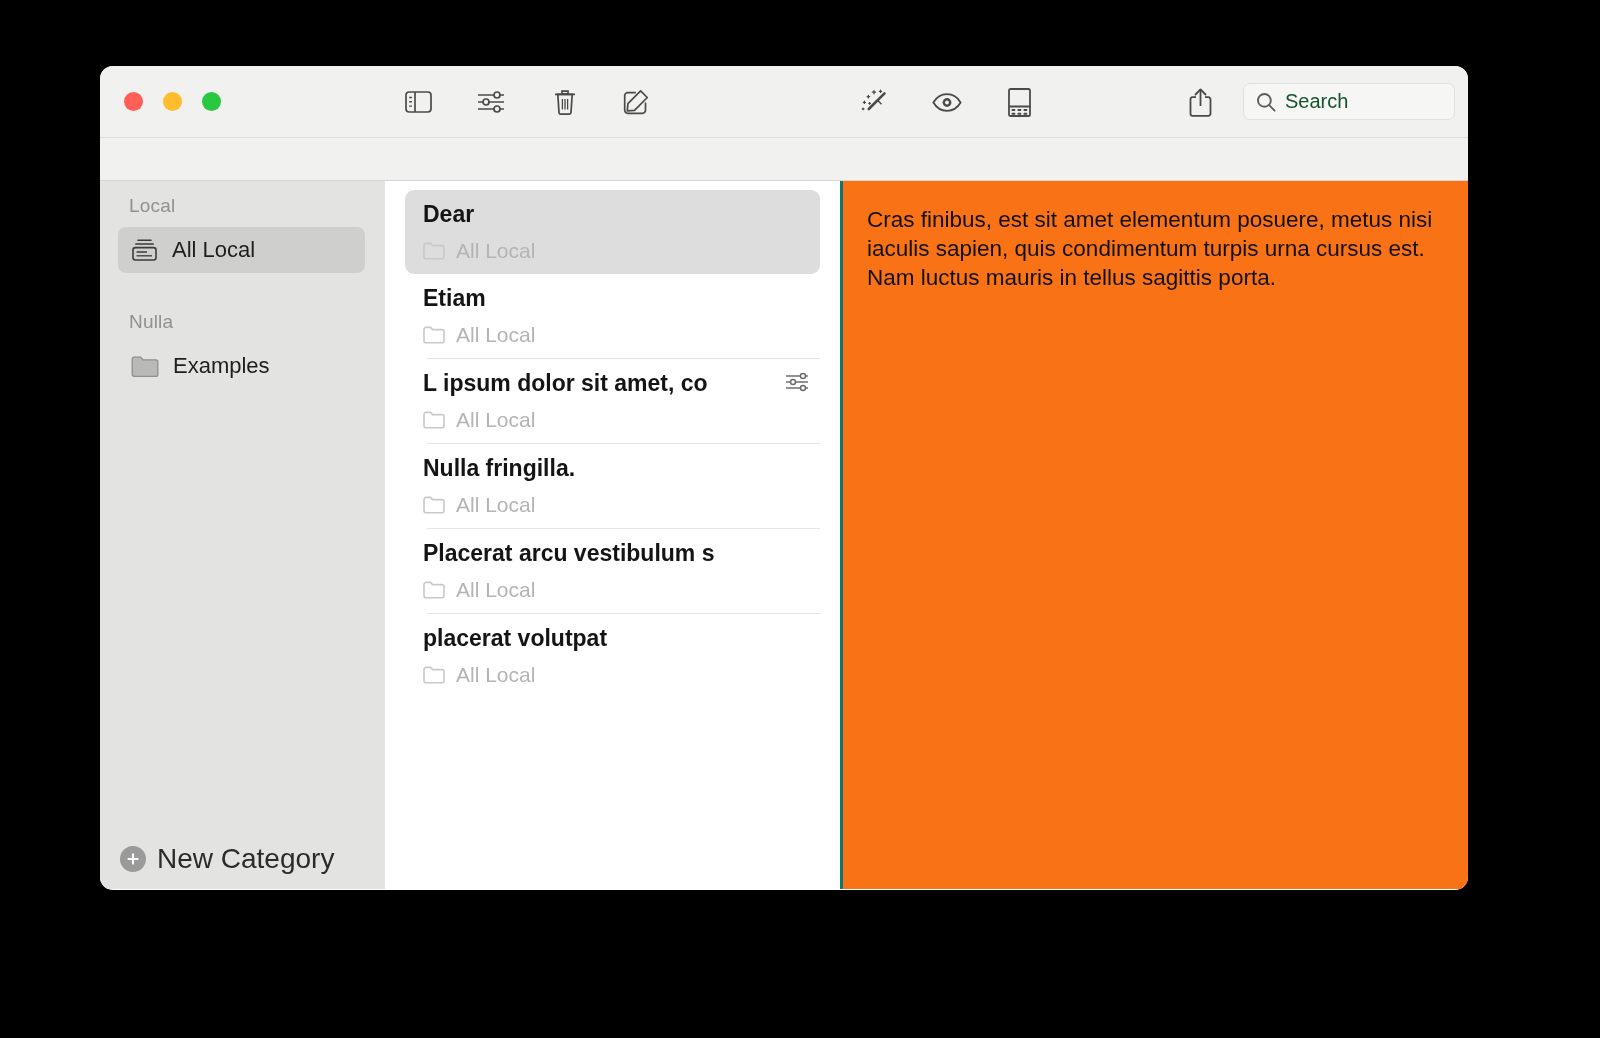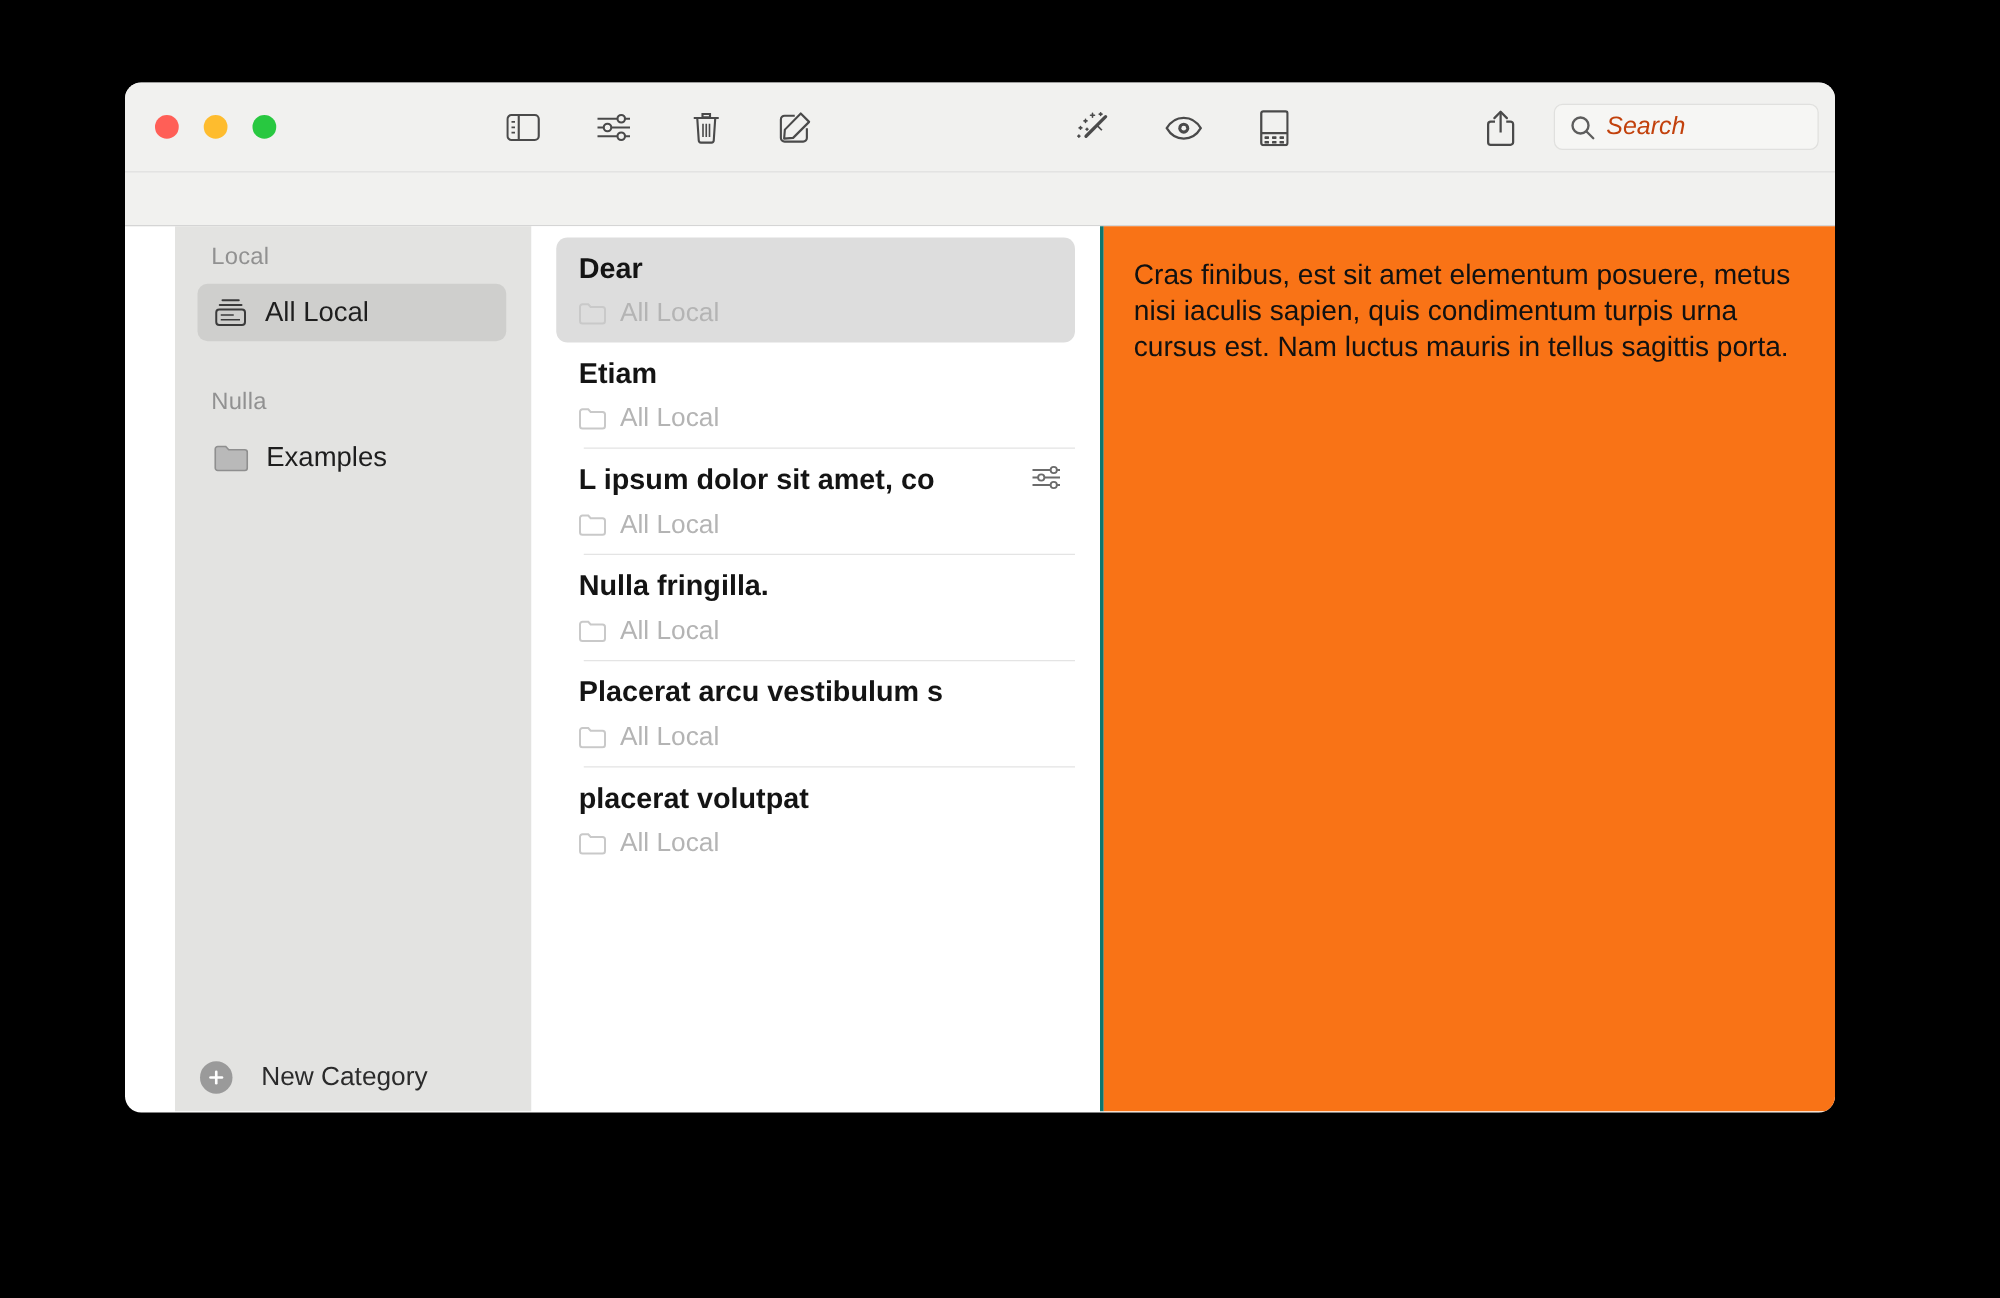--- a/index.html
+++ b/index.html
@@ -93,36 +93,34 @@
     background: #f6f6f4;
     display: flex;
     align-items: center;
     padding-left: 12px;
     pointer-events: auto;
   }
   .search-field .magnifier { color: #5d5d5d; display:flex; align-items:center; }
   .search-field .sf-text {
     margin-left: 9px;
     font-size: 20px;
-    color: #c2410c;
-    font-style: italic;
+    color: #14532d;
   }
 
   
   .subtoolbar {
     height: 43px;
     background: #f1f1ef;
     border-bottom: 1px solid #d5d5d5;
   }
 
   
   .body {
     display: flex;
     height: 708px;
-    padding-left: 40px;
   }
 
   
   .sidebar {
     width: 285px;
     background: #e3e3e1;
     position: relative;
     flex: none;
   }
   .section-title {
@@ -153,21 +151,21 @@
     display: flex;
     align-items: center;
     gap: 11px;
   }
   .plus-circle {
     width: 26px; height: 26px;
     border-radius: 50%;
     background: #9a9a9a;
     display: flex; align-items: center; justify-content: center;
   }
-  .new-category .nc-label { font-size: 21px; color: #2b2b2b; margin-left: 12px; }
+  .new-category .nc-label { font-size: 28px; color: #2b2b2b; }
 
   
   .listpane {
     width: 458px;
     flex: none;
     background: #ffffff;
     border-right: 3px solid #0f766e;
     padding: 9px 20px 0 20px;
   }
   .note-row {

